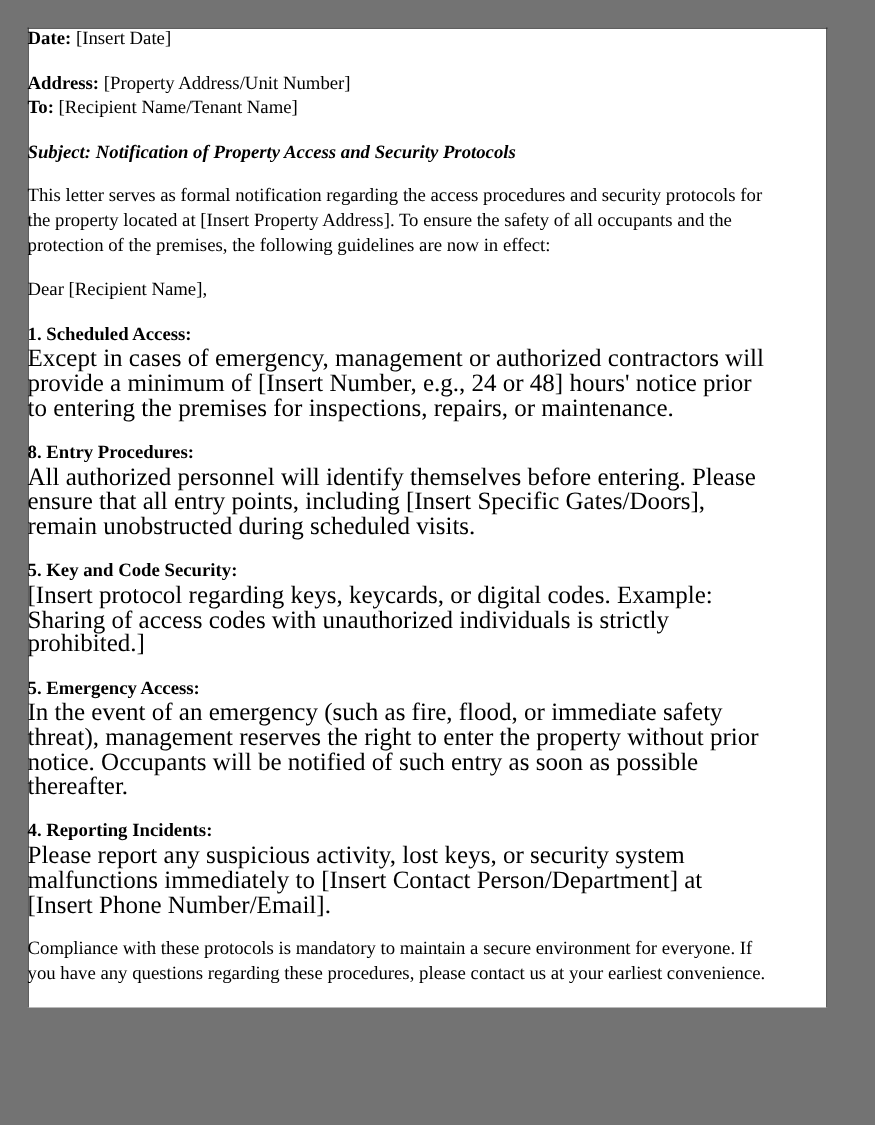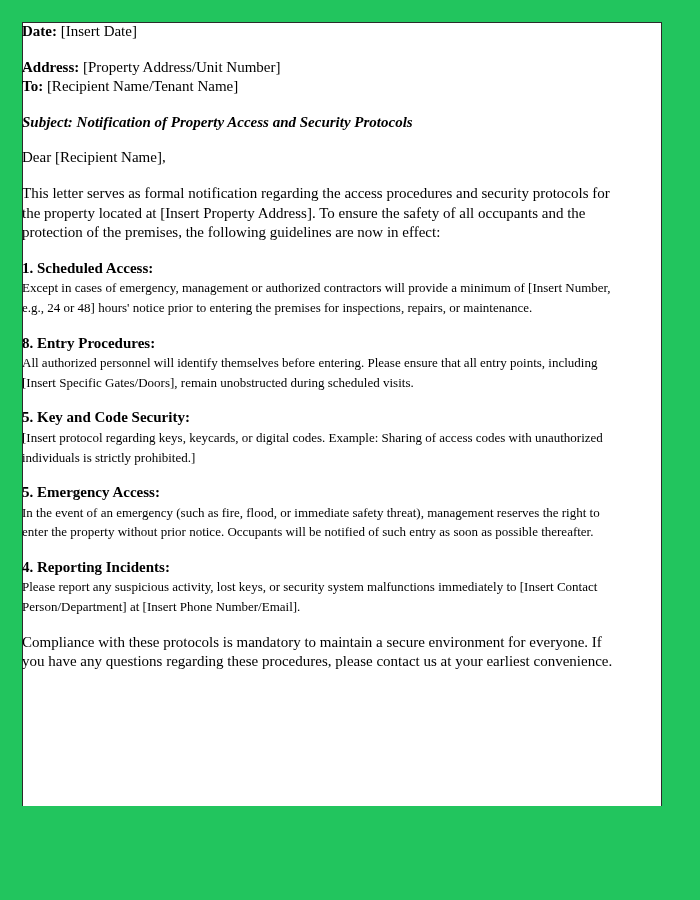--- a/index.html
+++ b/index.html
@@ -11,21 +11,21 @@
   }
   body {
     font-family: "Liberation Serif", "DejaVu Serif", serif;
     color: #000000;
     -webkit-font-smoothing: antialiased;
   }
   .page-canvas {
     position: relative;
     width: 700px;
     height: 900px;
-    background: #22c55e;
+    background: #737373;
     overflow: hidden;
   }
   
   .page-frame {
     position: absolute;
     left: 22px;
     top: 22px;
     width: 640px;
     height: 784px;
     box-sizing: border-box;
@@ -64,21 +64,21 @@
   .section {
     margin: 16px 0 16px 0;
   }
   .section-heading {
     font-weight: bold;
     font-size: 15px;
     line-height: 19.6px;
     display: block;
   }
   .section-text {
-    font-size: 13px;
+    font-size: 20px;
     line-height: 19.6px;
     display: block;
   }
 </style>
 </head>
 <body>
 
 <div class="page-canvas">
 
   <div class="page-frame"></div>
@@ -96,23 +96,23 @@
         <span>[Property Address/Unit Number]</span>
       </span>
       <span class="line">
         <span class="lbl">To:</span>
         <span>[Recipient Name/Tenant Name]</span>
       </span>
     </div>
 
     <div class="subject">Subject: Notification of Property Access and Security Protocols</div>
 
+    <div class="block">This letter serves as formal notification regarding the access procedures and security protocols for the property located at [Insert Property Address]. To ensure the safety of all occupants and the protection of the premises, the following guidelines are now in effect:</div>
+
     <div class="block">Dear [Recipient Name],</div>
-
-    <div class="block">This letter serves as formal notification regarding the access procedures and security protocols for the property located at [Insert Property Address]. To ensure the safety of all occupants and the protection of the premises, the following guidelines are now in effect:</div>
 
     <div class="section">
       <span class="section-heading">1. Scheduled Access:</span>
       <span class="section-text">Except in cases of emergency, management or authorized contractors will provide a minimum of [Insert Number, e.g., 24 or 48] hours' notice prior to entering the premises for inspections, repairs, or maintenance.</span>
     </div>
 
     <div class="section">
       <span class="section-heading">8. Entry Procedures:</span>
       <span class="section-text">All authorized personnel will identify themselves before entering. Please ensure that all entry points, including [Insert Specific Gates/Doors], remain unobstructed during scheduled visits.</span>
     </div>

